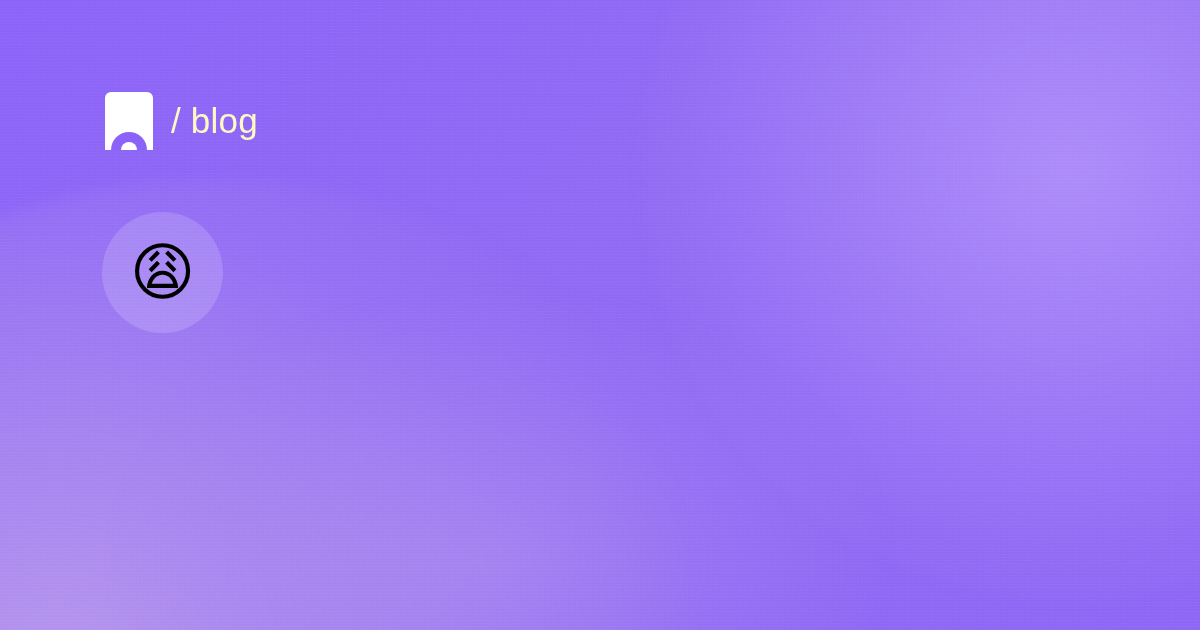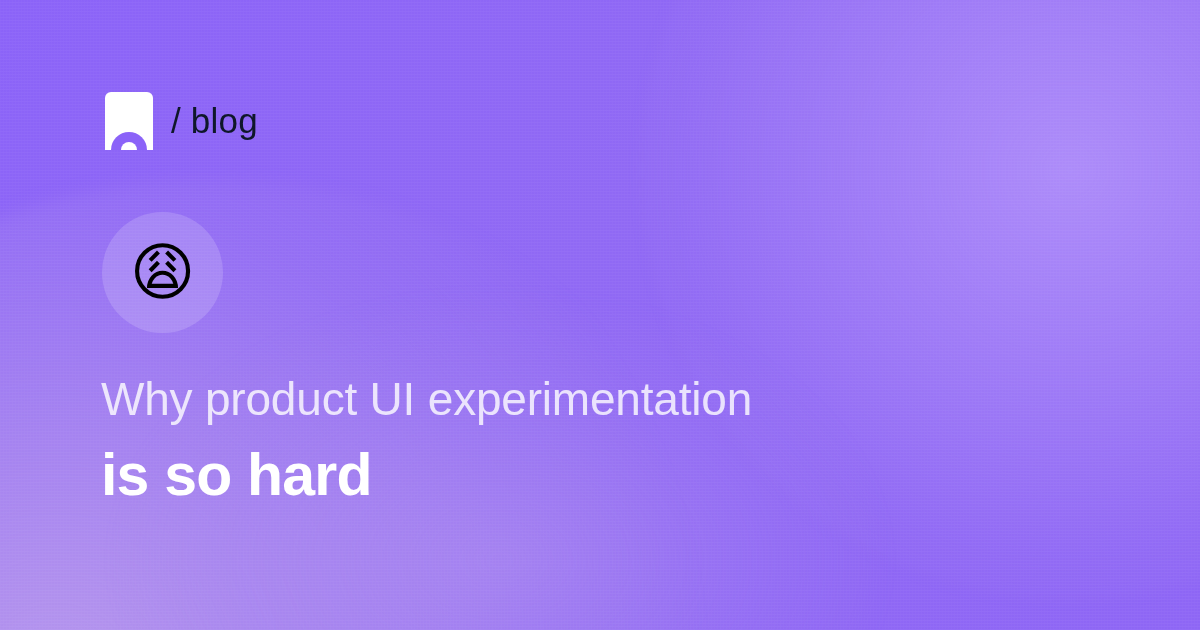--- a/index.html
+++ b/index.html
@@ -92,21 +92,21 @@
     display: flex;
     align-items: center;
     gap: 14px;
   }
   .brand-logo {
     width: 56px;
     height: 58px;
     display: block;
   }
   .brand-text {
-    color: #0f172a;
+    color: #fef9c3;
     font-size: 35px;
     font-weight: 400;
     letter-spacing: 0.2px;
     line-height: 1;
     white-space: nowrap;
     padding-bottom: 2px;
   }
 
   
   .emoji-badge {
@@ -174,19 +174,15 @@
           <path d="M20 58 A8 8 0 0 1 36 58 Z" fill="#ffffff"></path>
         </svg>
       </span>
       <span class="brand-text">/ blog</span>
     </div>
 
     <div class="emoji-badge">
       <span class="emoji-glyph">😩</span>
     </div>
 
-    <div class="headline">
-      <div class="headline-kicker">Why product UI experimentation</div>
-      <div class="headline-main">is so hard</div>
-    </div>
 
   </div>
 </div>
 
 </body></html>

